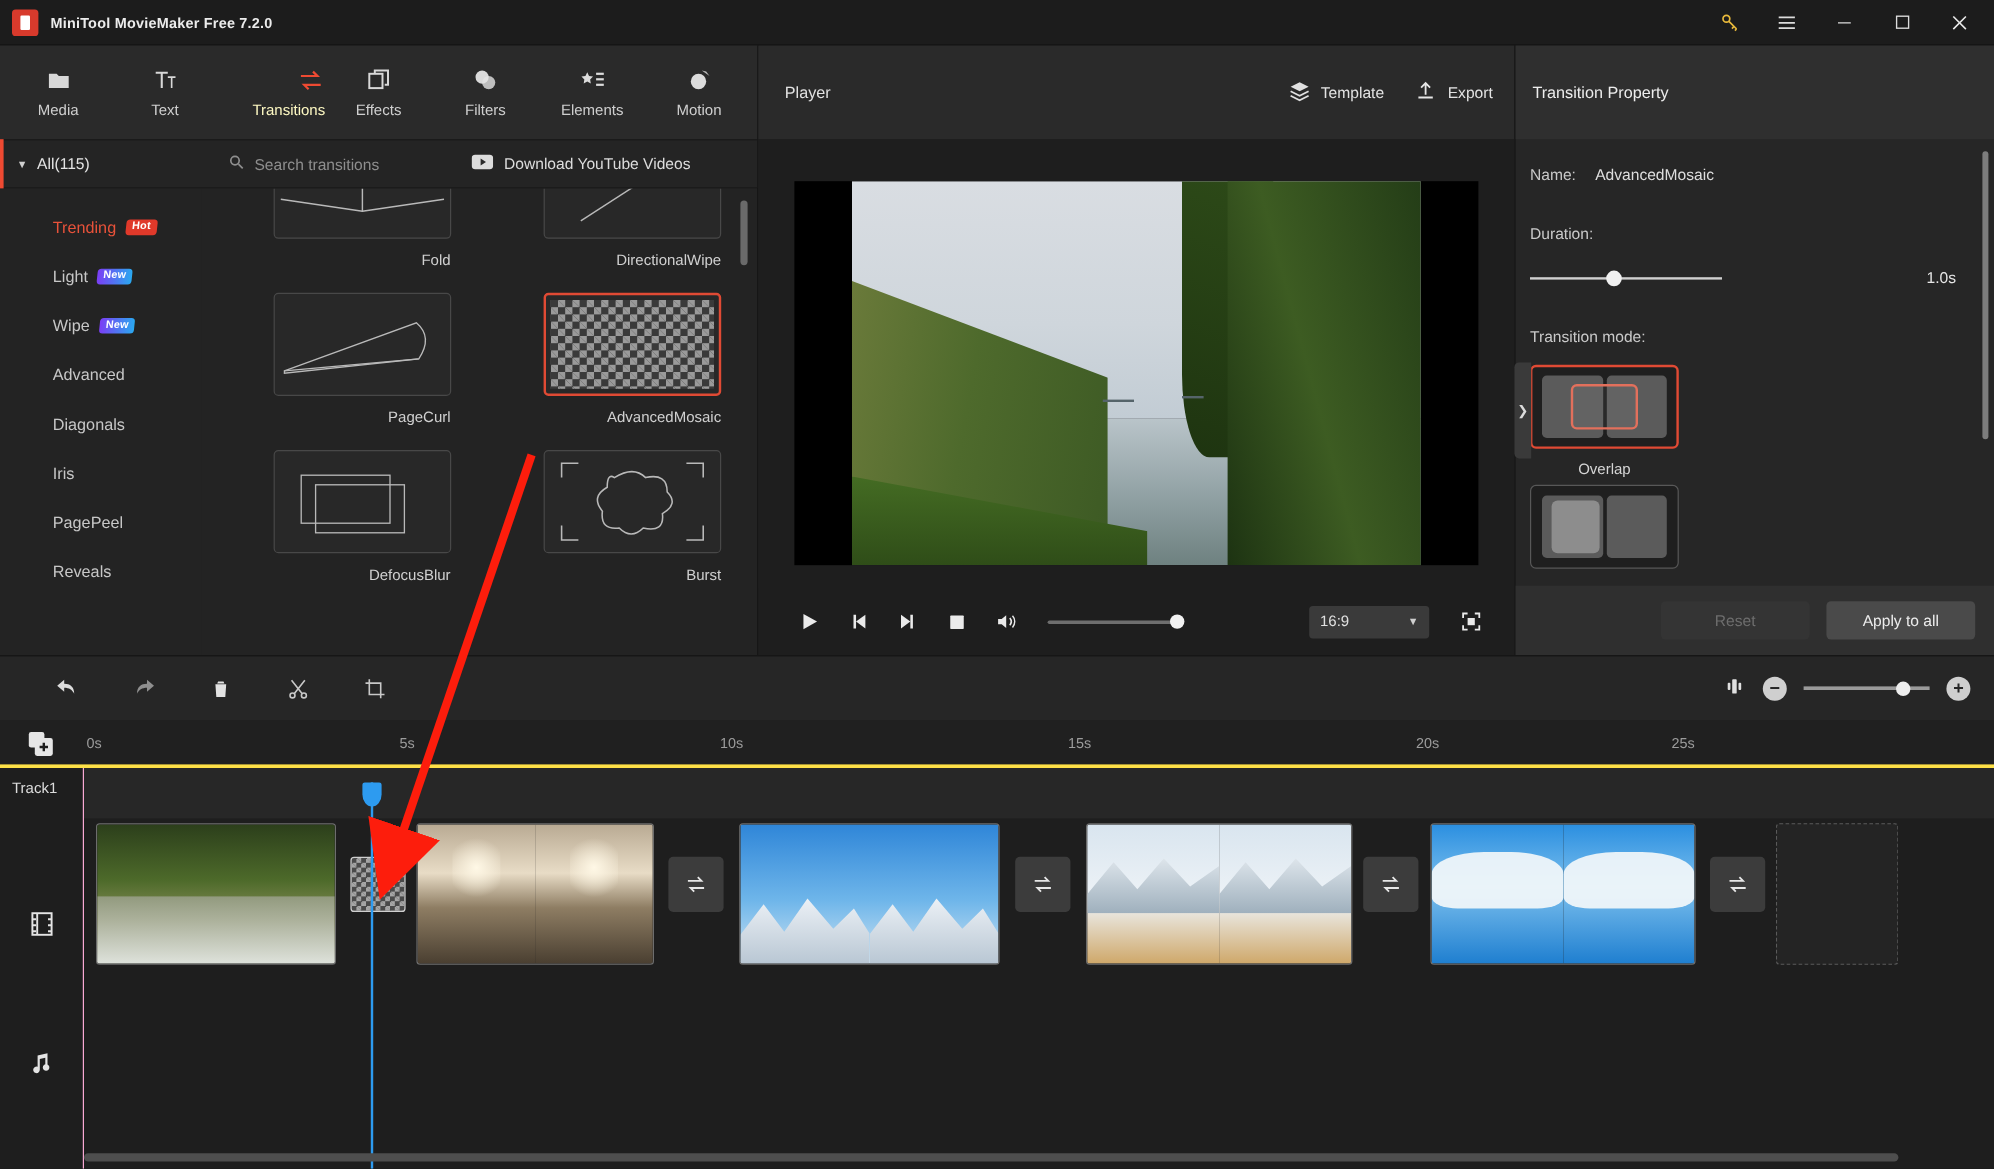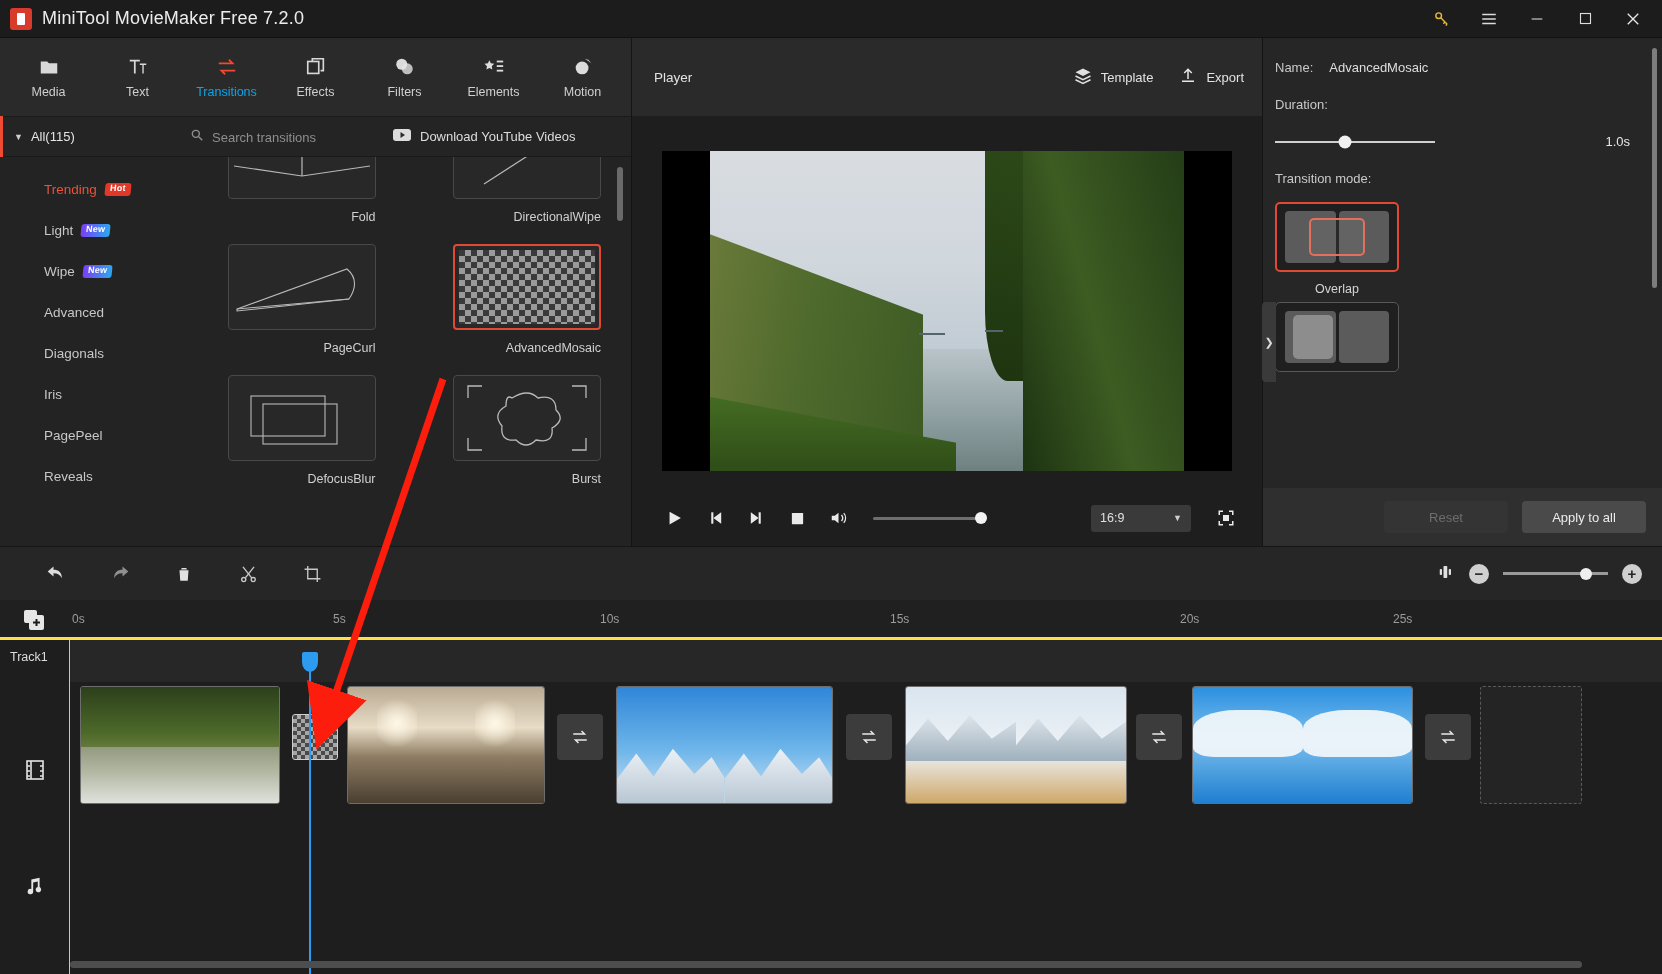--- a/index.html
+++ b/index.html
@@ -15,21 +15,21 @@
     padding:0 6px 0 10px; border-bottom:1px solid #111;
   }
   #app-logo{
     width:22px;height:22px;border-radius:3px;background:#d83a2c;
     display:flex;align-items:center;justify-content:center;flex:0 0 auto;
     margin-right:10px;
   }
   #app-logo i{
     width:8px;height:12px;background:#fff;display:block;border-radius:1px;
   }
-  #app-title{ font-size:18px; color:#ececec; letter-spacing:.2px;}
+  #app-title{ font-size:12px; color:#ececec; letter-spacing:.2px;font-weight:bold;}
   #tb-right{ margin-left:auto; display:flex; align-items:center; gap:2px;}
   .tb-btn{
     width:46px;height:38px;display:flex;align-items:center;justify-content:center;
     color:#d8d8d8;font-size:17px;cursor:default;
   }
   .tb-btn.key{ color:#e8b93b; font-size:15px;}
   .tb-btn.close{ font-size:22px; font-weight:300;}
   .tb-btn svg{ display:block; }
 
   
@@ -38,21 +38,21 @@
   
   #left{ width:632px; background:#232323; display:flex; flex-direction:column;
          border-right:1px solid #141414;}
   #ribbon{ height:78px; display:flex; align-items:center; background:#2a2a2a;
            padding-left:4px; }
   .rb{
     width:89px;height:78px;display:flex;flex-direction:column;align-items:center;
     justify-content:center;gap:7px;color:#cfcfcf;font-size:12.5px;cursor:default;
   }
   .rb .ic{ height:22px;display:flex;align-items:center;justify-content:center;}
-  .rb.active{ color:#0ea5e9; }
+  .rb.active{ color:#fef9c3;align-items:flex-end; }
   .rb svg{ display:block; }
 
   #subbar{ height:41px;display:flex;align-items:center;background:#242424;
            border-top:1px solid #1a1a1a;border-bottom:1px solid #1a1a1a;}
   #allbtn{ width:168px;height:41px;display:flex;align-items:center;gap:8px;
            padding-left:14px;color:#e4e4e4;font-size:13px;position:relative;}
   #allbtn:before{content:"";position:absolute;left:0;top:0;width:3px;height:100%;
            background:#ef4a32;}
   .caret{ font-size:9px;color:#cfcfcf; }
   #searchwrap{ display:flex;align-items:flex-end;gap:8px;padding-left:22px;
@@ -137,21 +137,21 @@
   #ratio .caret{ margin-left:auto;font-size:9px;}
 
   
   #right{ width:400px;background:#262626;display:flex;flex-direction:column;
           position:relative;border-left:1px solid #141414;}
   #rhead{ height:78px;display:flex;align-items:center;padding-left:14px;
           background:#2f2f2f;font-size:13.5px;color:#ededed;}
   #rbody{ flex:1;padding:22px 28px 0 12px;position:relative;overflow:hidden;}
   .prow{ display:flex;align-items:baseline;gap:16px;font-size:13px;color:#c9c9c9;}
   .pval{ color:#dedede;}
-  .plabel{ font-size:13px;color:#c9c9c9;margin-top:22px;}
+  .plabel{ font-size:13px;color:#c9c9c9;margin-top:34px;}
   #durrow{ display:flex;align-items:center;margin-top:22px;gap:14px;}
   #durslider{ flex:1;height:2px;background:#cfcfcf;position:relative;max-width:160px;}
   #durslider .knob{ position:absolute;left:44%;top:50%;width:13px;height:13px;
       background:#f0f0f0;border-radius:50%;transform:translate(-50%,-50%);}
   #durval{ font-size:13px;color:#e6e6e6;margin-left:auto;padding-right:4px;}
   .modewrap{ margin-top:16px; }
   .modecard{ width:124px;height:70px;border:2px solid transparent;border-radius:5px;
              display:flex;align-items:center;justify-content:center;position:relative;
              background:#1f1f1f;}
   .modecard.sel{ border-color:#e04a34;}
@@ -552,20 +552,21 @@
           <svg width="18" height="18" viewBox="0 0 24 24" fill="none" stroke="#eaeaea" stroke-width="2">
             <path d="M3 8V3h5M16 3h5v5M21 16v5h-5M8 21H3v-5"></path>
               <rect x="8" y="8" width="8" height="8" fill="#eaeaea" stroke="none"></rect>
             </svg>
         </div>
       </div>
     </div>
   </div>
 
   <div id="right">
+    <div id="rhead">Transition Property</div>
     <div id="rbody">
       <div class="prow">
         <span>Name:</span>
         <span class="pval">AdvancedMosaic</span>
       </div>
       <div class="plabel">Duration:</div>
       <div id="durrow">
         <div id="durslider">
           <div class="knob"></div>
         </div>

